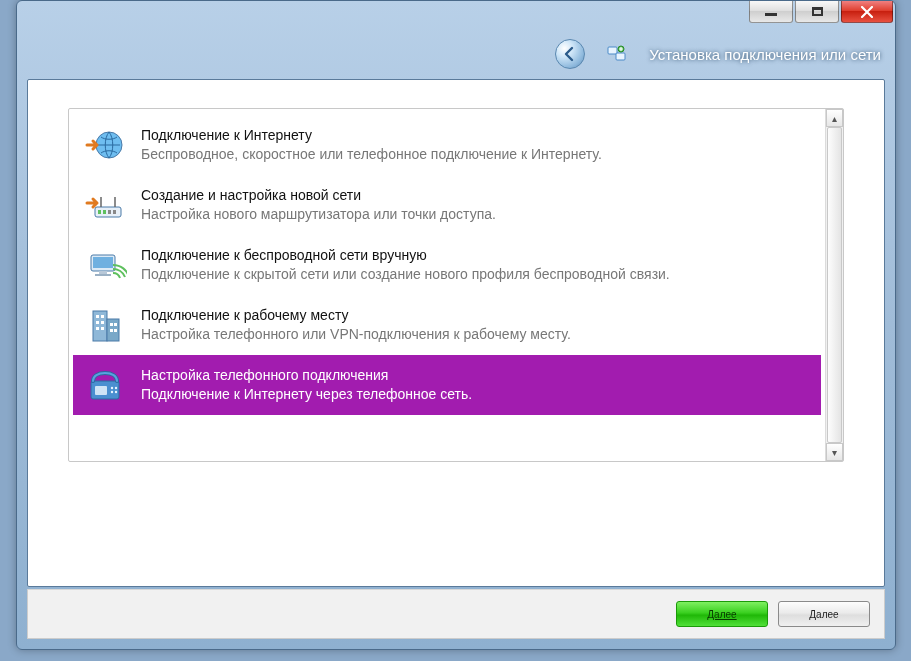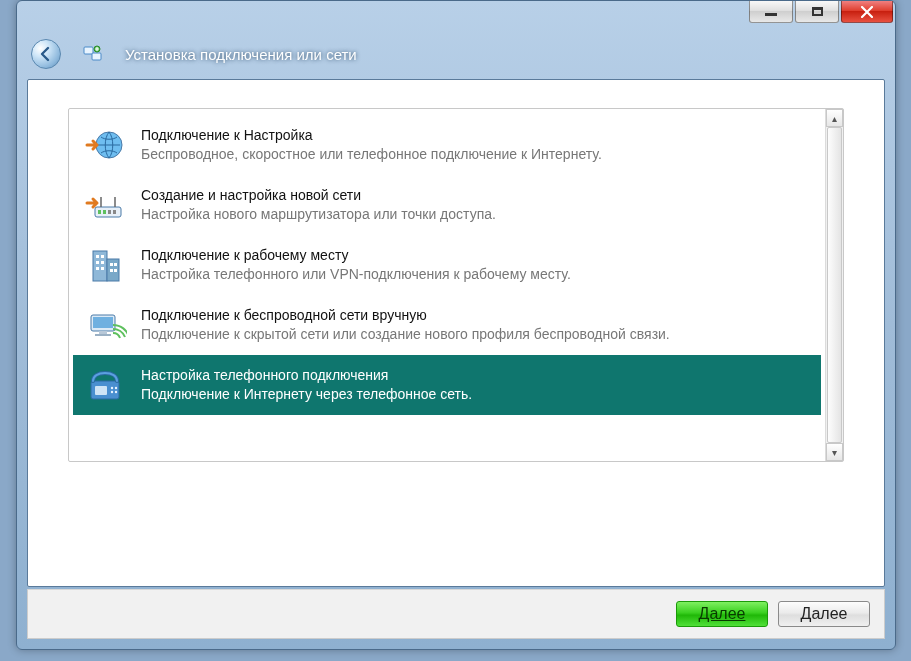--- a/index.html
+++ b/index.html
@@ -62,20 +62,21 @@
     color: #fff;
   }
   .win-btn + .win-btn { margin-left: 2px; }
 
   .header-strip {
     height: 50px;
     display: flex;
     align-items: center;
     padding: 0 14px;
     gap: 22px;
+    justify-content: flex-end;
   }
   .back-btn {
     width: 30px; height: 30px;
     border-radius: 50%;
     background: radial-gradient(circle at 30% 30%, #ffffff 0%, #cfe6f8 30%, #8db8dc 70%, #5a88b0 100%);
     border: 1px solid #5a88b0;
     display: flex; align-items:center; justify-content:center;
     color: #2a5a8a;
   }
   .back-btn svg { width:16px; height:16px; }
@@ -117,21 +118,21 @@
     padding: 6px 4px;
     overflow: hidden;
   }
   .option-item {
     display: flex;
     align-items: center;
     padding: 8px 10px;
     gap: 14px;
   }
   .option-item.selected {
-    background: #0f766e;
+    background: #a21caf;
     color: #ffffff;
   }
   .opt-icon {
     width: 44px; height: 44px;
     flex-shrink: 0;
     display:flex; align-items:center; justify-content:center;
   }
   .opt-text { flex:1; line-height: 1.35; }
   .opt-title {
     font-size: 14px;
@@ -177,21 +178,21 @@
     justify-content: flex-end;
     padding: 0 14px;
     gap: 10px;
   }
   .btn {
     min-width: 92px;
     height: 26px;
     border: 1px solid #8a8a8a;
     border-radius: 3px;
     background: linear-gradient(to bottom, #fdfdfd 0%, #ebebeb 45%, #dedede 55%, #f0f0f0 100%);
-    font-size: 16px;
+    font-size: 10px;
     color: #222;
     display:flex; align-items:center; justify-content:center;
     padding: 0 12px;
   }
   .btn.primary {
     background: linear-gradient(to bottom, #7ef060 0%, #3ad020 45%, #20b808 55%, #50e038 100%);
     border-color: #1a9a08;
     color: #083a00;
     text-decoration: underline;
   }
@@ -242,40 +243,55 @@
             <div class="option-item">
               <div class="opt-icon">
                 <svg viewBox="0 0 44 44" width="44" height="44">
         <circle cx="26" cy="22" r="13" fill="#6fbef0" stroke="#4a7aa8"></circle>
         <path d="M15 22h22M26 9c5 6 5 20 0 26M26 9c-5 6-5 20 0 26" fill="none" stroke="#2a6aa0"></path>
         <path d="M18 14c4 3 12 3 16 0M18 30c4-3 12-3 16 0" fill="none" stroke="#2a6aa0"></path>
         <path d="M4 22h10l-4-4m4 4l-4 4" fill="none" stroke="#e07a20" stroke-width="3" stroke-linecap="round" stroke-linejoin="round"></path>
       </svg>
               </div>
               <div class="opt-text">
-                <div class="opt-title">Подключение к Настройка</div>
+                <div class="opt-title">Подключение к Интернету</div>
                 <div class="opt-desc">Беспроводное, скоростное или телефонное подключение к Интернету.</div>
               </div>
             </div>
             <div class="option-item">
               <div class="opt-icon">
                 <svg viewBox="0 0 44 44" width="44" height="44">
         <rect x="12" y="24" width="26" height="10" rx="2" fill="#e8f0f8" stroke="#4a7aa8"></rect>
         <rect x="15" y="27" width="3" height="4" fill="#5ec05e"></rect>
                   <rect x="20" y="27" width="3" height="4" fill="#5ec05e"></rect>
         <rect x="25" y="27" width="3" height="4" fill="#888"></rect>
                   <rect x="30" y="27" width="3" height="4" fill="#888"></rect>
         <line x1="18" y1="24" x2="18" y2="14" stroke="#666" stroke-width="1.5"></line>
         <line x1="32" y1="24" x2="32" y2="14" stroke="#666" stroke-width="1.5"></line>
         <path d="M4 20h10l-4-4m4 4l-4 4" fill="none" stroke="#e07a20" stroke-width="3" stroke-linecap="round" stroke-linejoin="round"></path>
       </svg>
               </div>
               <div class="opt-text">
                 <div class="opt-title">Создание и настройка новой сети</div>
                 <div class="opt-desc">Настройка нового маршрутизатора или точки доступа.</div>
+              </div>
+            </div>
+            <div class="option-item">
+              <div class="opt-icon">
+                <svg viewBox="0 0 44 44" width="44" height="44">
+        <rect x="8" y="12" width="24" height="16" rx="2" fill="#dceaf6" stroke="#4a7aa8"></rect>
+        <rect x="10" y="14" width="20" height="11" fill="#6fb0e0"></rect>
+        <rect x="16" y="28" width="8" height="3" fill="#b8c8d8"></rect>
+        <rect x="12" y="31" width="16" height="2" fill="#9ab0c4"></rect>
+        <path d="M30 30c3 0 6 2 7 5M30 26c5 0 10 3 12 8M30 22c8 0 14 5 16 12" fill="none" stroke="#5ec05e" stroke-width="2"></path>
+      </svg>
+              </div>
+              <div class="opt-text">
+                <div class="opt-title">Подключение к беспроводной сети вручную</div>
+                <div class="opt-desc">Подключение к скрытой сети или создание нового профиля беспроводной связи.</div>
               </div>
             </div>
             <div class="option-item">
               <div class="opt-icon">
                 <svg viewBox="0 0 44 44" width="44" height="44">
         <rect x="10" y="8" width="14" height="30" fill="#8fb8d8" stroke="#4a7aa8"></rect>
         <rect x="24" y="16" width="12" height="22" fill="#7aa8c8" stroke="#4a7aa8"></rect>
         <rect x="13" y="12" width="3" height="3" fill="#fff"></rect>
                   <rect x="18" y="12" width="3" height="3" fill="#fff"></rect>
         <rect x="13" y="18" width="3" height="3" fill="#fff"></rect>
@@ -286,35 +302,20 @@
                   <rect x="31" y="20" width="3" height="3" fill="#fff"></rect>
         <rect x="27" y="26" width="3" height="3" fill="#fff"></rect>
                   <rect x="31" y="26" width="3" height="3" fill="#fff"></rect>
       </svg>
               </div>
               <div class="opt-text">
                 <div class="opt-title">Подключение к рабочему месту</div>
                 <div class="opt-desc">Настройка телефонного или VPN-подключения к рабочему месту.</div>
               </div>
             </div>
-            <div class="option-item">
-              <div class="opt-icon">
-                <svg viewBox="0 0 44 44" width="44" height="44">
-        <rect x="8" y="12" width="24" height="16" rx="2" fill="#dceaf6" stroke="#4a7aa8"></rect>
-        <rect x="10" y="14" width="20" height="11" fill="#6fb0e0"></rect>
-        <rect x="16" y="28" width="8" height="3" fill="#b8c8d8"></rect>
-        <rect x="12" y="31" width="16" height="2" fill="#9ab0c4"></rect>
-        <path d="M30 30c3 0 6 2 7 5M30 26c5 0 10 3 12 8M30 22c8 0 14 5 16 12" fill="none" stroke="#5ec05e" stroke-width="2"></path>
-      </svg>
-              </div>
-              <div class="opt-text">
-                <div class="opt-title">Подключение к беспроводной сети вручную</div>
-                <div class="opt-desc">Подключение к скрытой сети или создание нового профиля беспроводной связи.</div>
-              </div>
-            </div>
             <div class="option-item selected">
               <div class="opt-icon">
                 <svg viewBox="0 0 44 44" width="44" height="44">
         <rect x="8" y="18" width="28" height="18" rx="2" fill="#4a8fd0" stroke="#2a6aa0"></rect>
         <rect x="12" y="23" width="12" height="9" rx="1" fill="#cfe4f6"></rect>
         <circle cx="29" cy="25" r="1.2" fill="#e8f4ff"></circle>
                   <circle cx="33" cy="25" r="1.2" fill="#e8f4ff"></circle>
         <circle cx="29" cy="29" r="1.2" fill="#e8f4ff"></circle>
                   <circle cx="33" cy="29" r="1.2" fill="#e8f4ff"></circle>
         <path d="M10 18c0-5 5-8 12-8s12 3 12 8" fill="none" stroke="#2a6aa0" stroke-width="4" stroke-linecap="round"></path>

